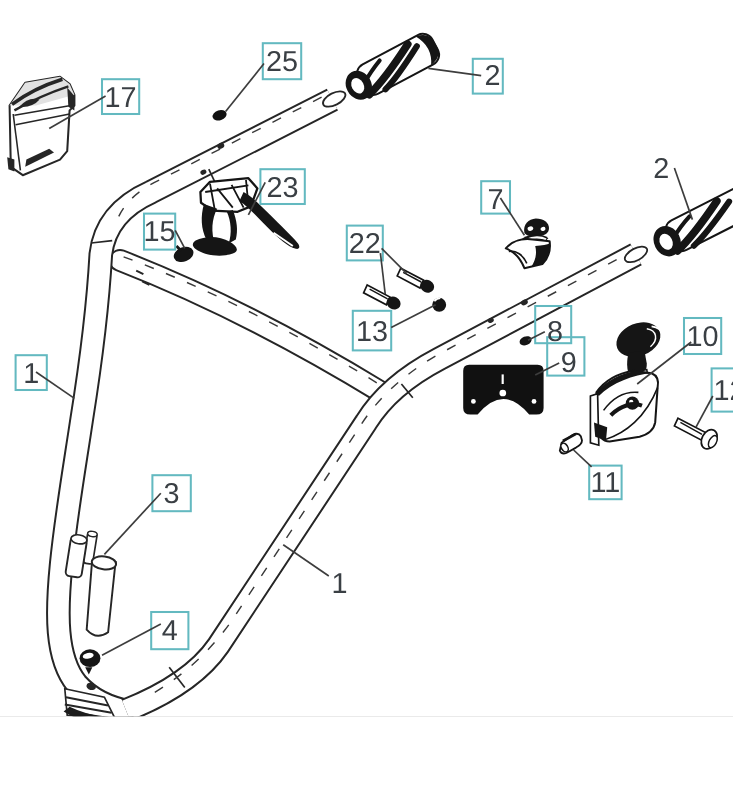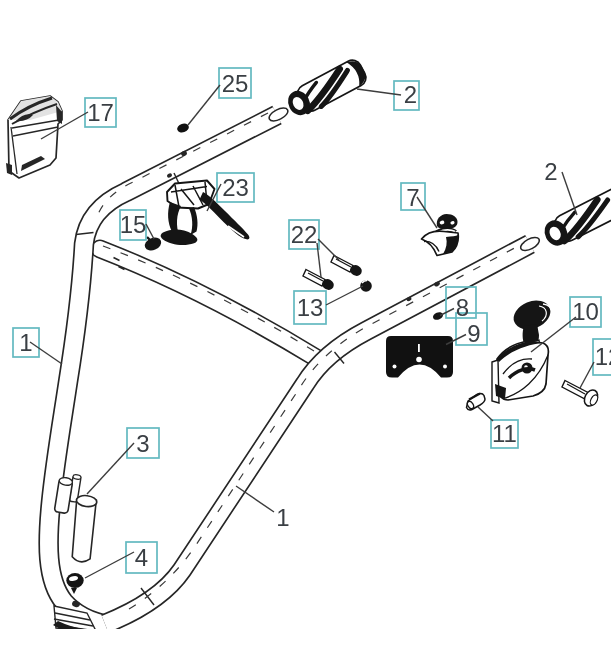--- a/index.html
+++ b/index.html
@@ -1,17 +1,17 @@
 <!DOCTYPE html>
 <html><head>
 <meta charset="utf-8">
 <style>
   html,body{margin:0;padding:0;background:#fff;}
   #stage{position:relative;width:611px;height:597px;overflow:hidden;background:#737373;
-         font-family:"Liberation Sans",sans-serif;margin-top:32px;}
+         font-family:"Liberation Sans",sans-serif;}
 </style>
 </head>
 <body>
 <div id="stage">
 <svg width="611" height="671" viewBox="0 0 611 671">
 <rect width="611" height="671" fill="#ffffff"></rect>
 
 <g id="tubes">
 
   <path id="tubeC" d="M 100,217 Q 205,258 318,327" fill="none" stroke="#262626" stroke-width="19" stroke-linecap="round"></path>

